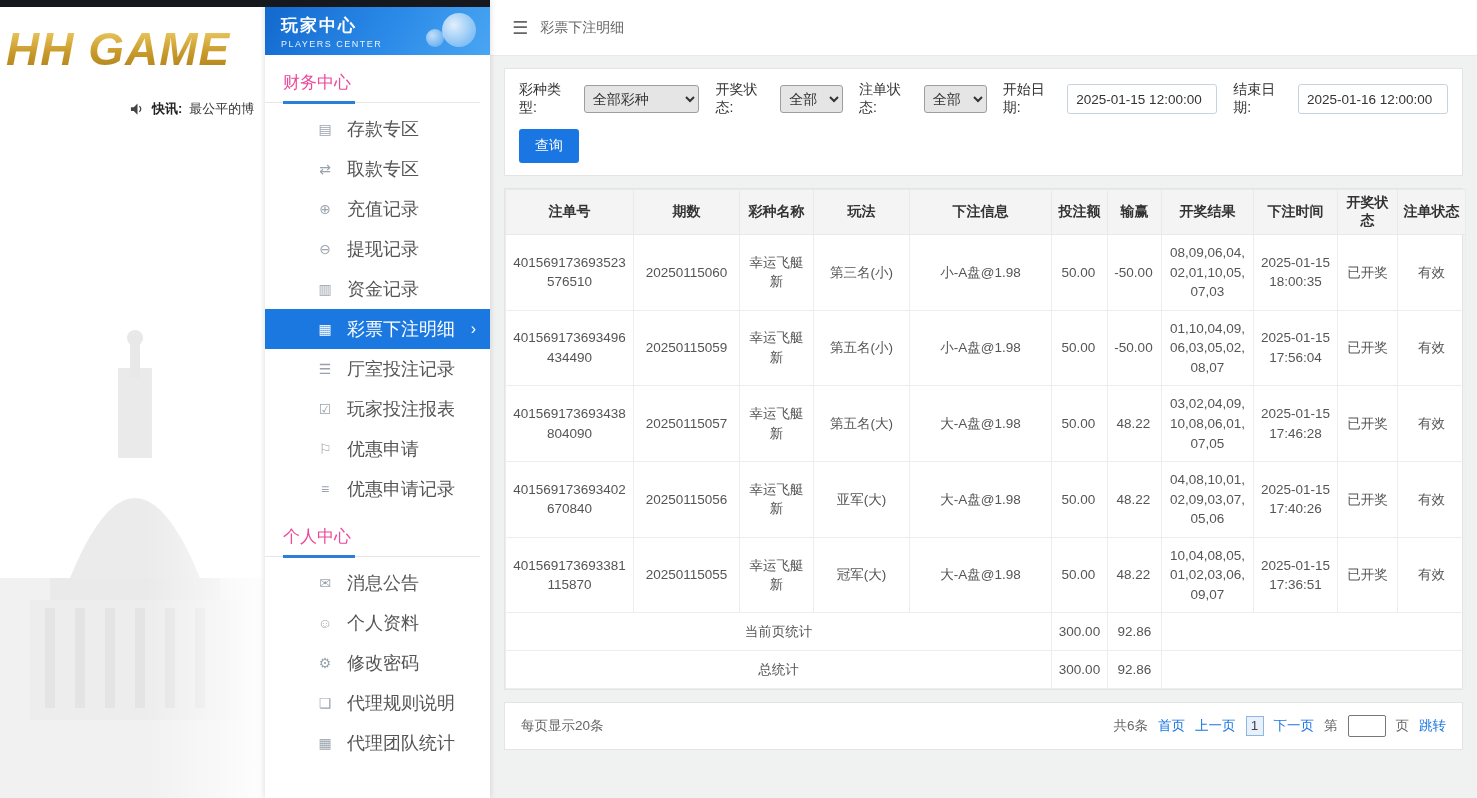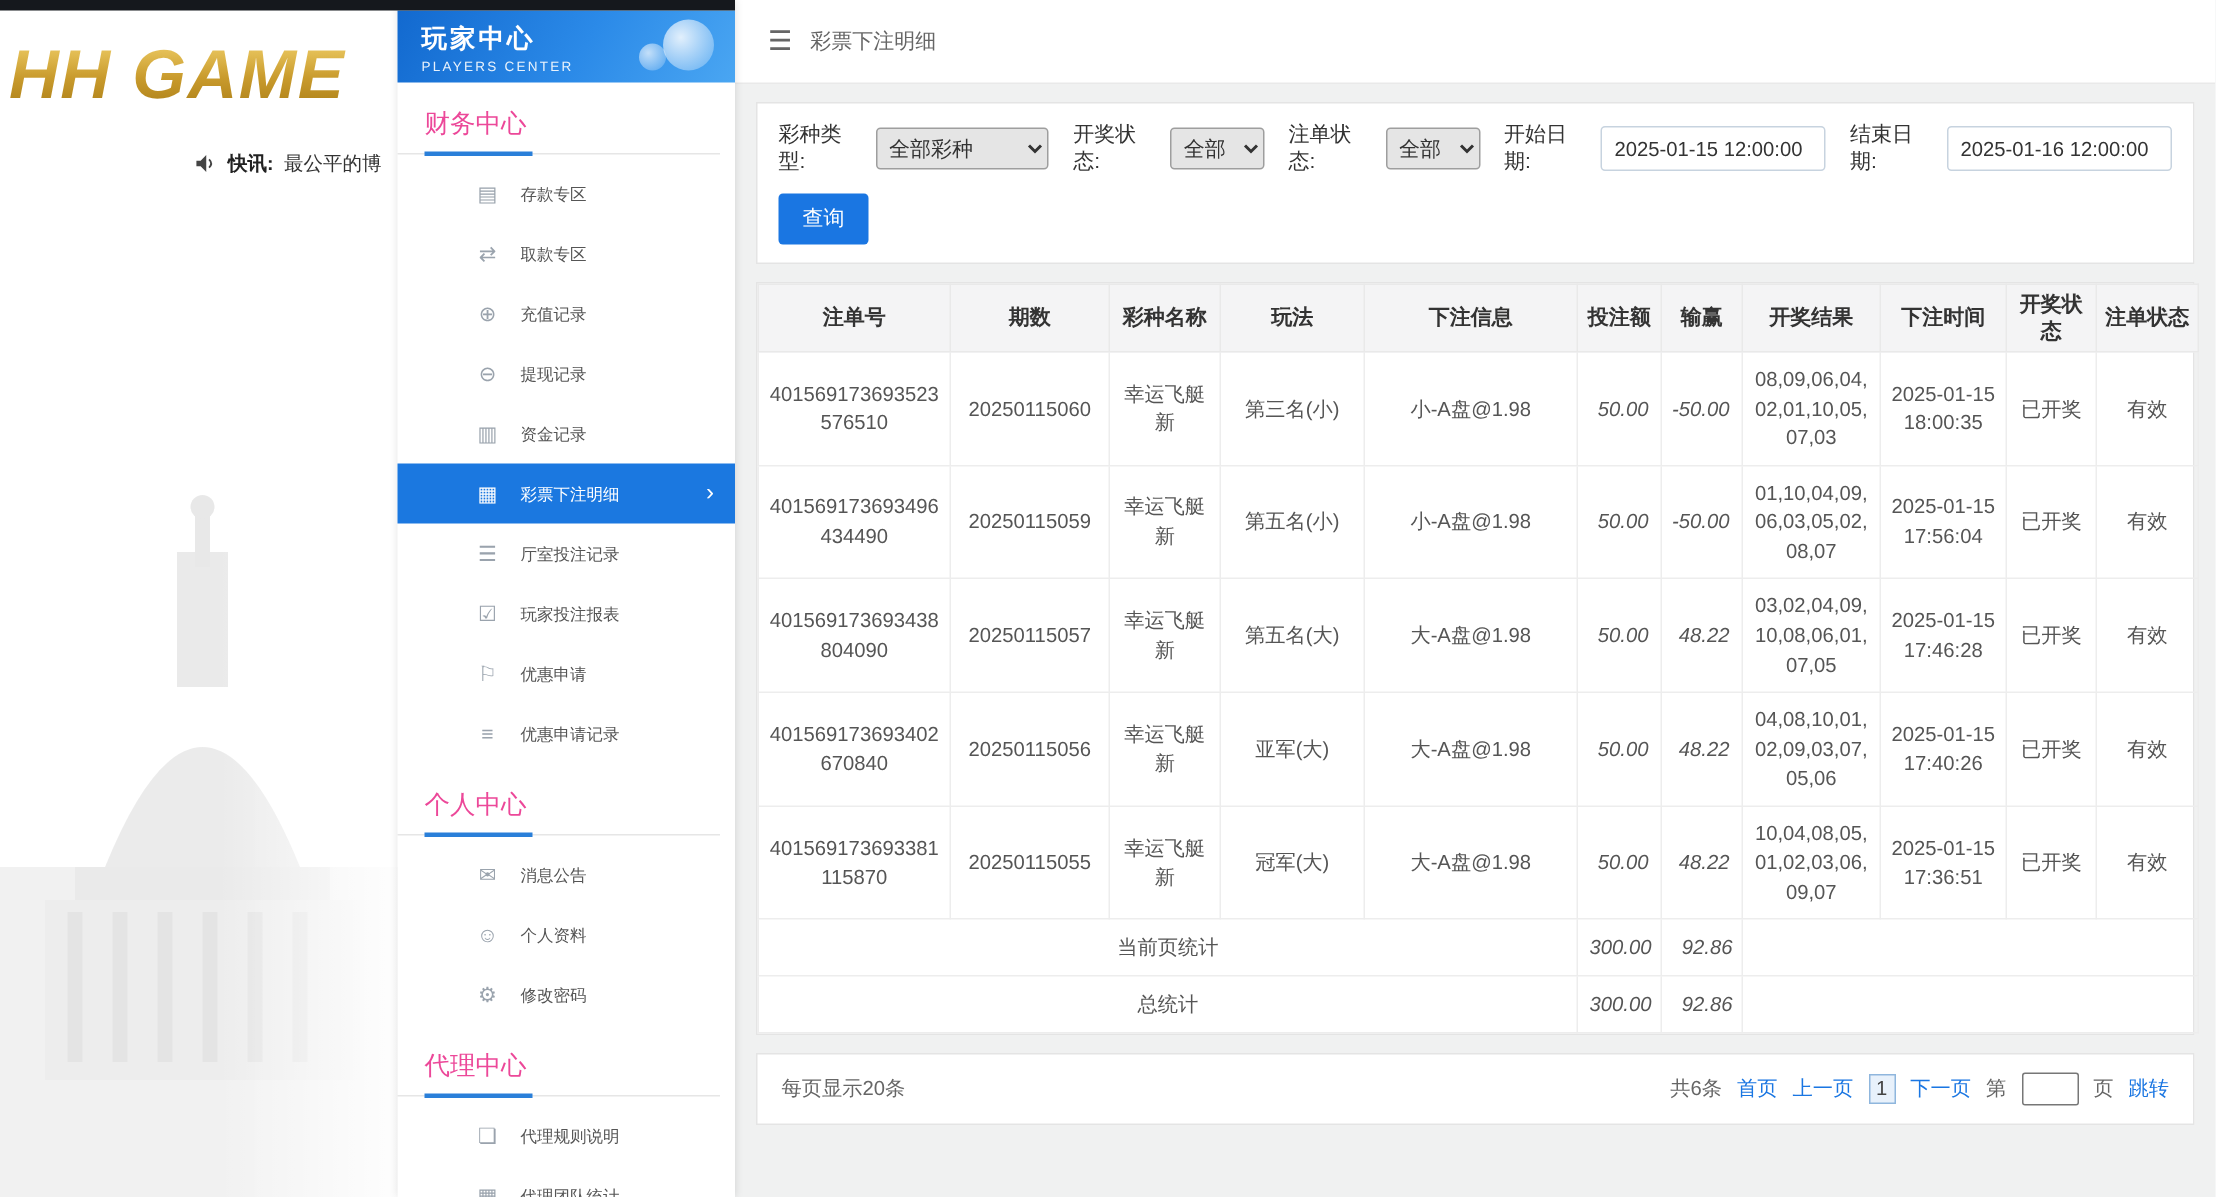--- a/index.html
+++ b/index.html
@@ -26,21 +26,21 @@
   .sb-header::before { content:""; position:absolute; right:14px; top:6px; width:34px; height:34px; border-radius:50%;
     background:radial-gradient(circle at 35% 35%, rgba(255,255,255,.85), rgba(255,255,255,.15)); }
   .sb-header::after { content:""; position:absolute; right:46px; top:22px; width:18px; height:18px; border-radius:50%;
     background:radial-gradient(circle at 35% 35%, rgba(255,255,255,.7), rgba(255,255,255,.1)); }
   .sb-title { font-size:17px; font-weight:bold; letter-spacing:2px; }
   .sb-sub { font-size:9px; letter-spacing:1.5px; opacity:.9; margin-top:2px; }
   .side-section-title { font-size:17px; color:#ec4899; padding:16px 0 8px 18px; position:relative; margin:0 10px 6px 0; border-bottom:1px solid #e6e6e6; }
   .side-section-title::after { content:""; position:absolute; left:18px; bottom:-2px; width:72px; height:3px; background:#2a7fd9; }
   .side-item { height:40px; display:flex; align-items:center; padding-left:52px; cursor:pointer; position:relative; color:#555; }
   .side-item .side-icon { width:16px; margin-right:14px; color:#9aa3ad; font-size:14px; text-align:center; }
-  .side-item .side-label { font-size:11px; }
+  .side-item .side-label { font-size:18px; }
   .side-item.active { background:#1b78e0; color:#fff; }
   .side-item.active .side-icon { color:#fff; }
   .side-item.active .side-chevron { position:absolute; right:14px; font-size:16px; color:#fff; }
 
   
   .main { position:absolute; left:490px; top:0; right:0; height:798px; background:#f0f1f1; overflow:hidden; }
   .main-topbar { height:56px; background:#fff; display:flex; align-items:center; gap:12px; padding-left:22px; border-bottom:1px solid #e9e9e9; }
   .hamburger { font-size:18px; color:#666; cursor:pointer; }
   .page-title { font-size:14px; color:#666; }
 
@@ -52,21 +52,21 @@
   .filter-row select { height:28px; border:1px solid #9e9e9e; border-radius:3px; background:#e5e5e5; font-size:14px; color:#333; padding:0 4px; font-family:inherit; }
   .sel-type { width:118px; } .sel-small { width:64px; }
   .date-input { height:30px; width:150px; border:1px solid #c7d3df; border-radius:3px; font-size:13.5px; color:#333; padding:0 8px; font-family:inherit; }
   .btn-row { margin-top:12px; }
   .btn-search { background:#1a76e2; color:#fff; border:none; border-radius:3px; font-size:14px; padding:8px 16px; cursor:pointer; font-family:inherit; }
 
   .table-card { padding:0; }
   table.bet-table { width:100%; border-collapse:collapse; table-layout:fixed; font-size:13.5px; color:#555; }
   .bet-table th { background:#f4f4f5; color:#333; font-weight:bold; font-size:14px; height:44px; border:1px solid #e9e9e9; padding:4px 2px; text-align:center; }
   .bet-table td { border:1px solid #ededed; padding:8px 6px; text-align:center; word-break:break-all; line-height:1.45; }
-  .bet-table td.num { text-align:right; padding-right:8px;font-style:italic; }
+  .bet-table td.num { padding-right:8px; }
   .bet-table tr.summary-row td { height:38px; padding:4px 6px; }
   .bet-table td.sum-label { text-align:center; color:#555; }
 
   .footer-card { height:48px; display:flex; align-items:center; justify-content:space-between; padding:0 16px; font-size:13.5px; color:#666; }
   .pager { display:flex; align-items:center; gap:10px; }
   .pager .plink { color:#1a76e2; cursor:pointer; }
   .pager .pcurrent { display:inline-block; min-width:18px; height:20px; line-height:18px; text-align:center; border:1px solid #8fb6dd; background:#e8f1fb; color:#444; padding:0 3px; }
   .pager .pjump-input { width:38px; height:22px; border:1px solid #777; border-radius:2px; padding:0 3px; font-family:inherit; }
 </style>
 </head>
@@ -158,21 +158,20 @@
           <span class="side-label">消息公告</span>
         </div>
         <div class="side-item">
           <span class="side-icon">☺</span>
           <span class="side-label">个人资料</span>
         </div>
         <div class="side-item">
           <span class="side-icon">⚙</span>
           <span class="side-label">修改密码</span>
         </div>
-        <div class="side-section-title">代理中心</div>
         <div class="side-item">
           <span class="side-icon">❏</span>
           <span class="side-label">代理规则说明</span>
         </div>
         <div class="side-item">
           <span class="side-icon">▦</span>
           <span class="side-label">代理团队统计</span>
         </div>
       </nav>
   </aside>

